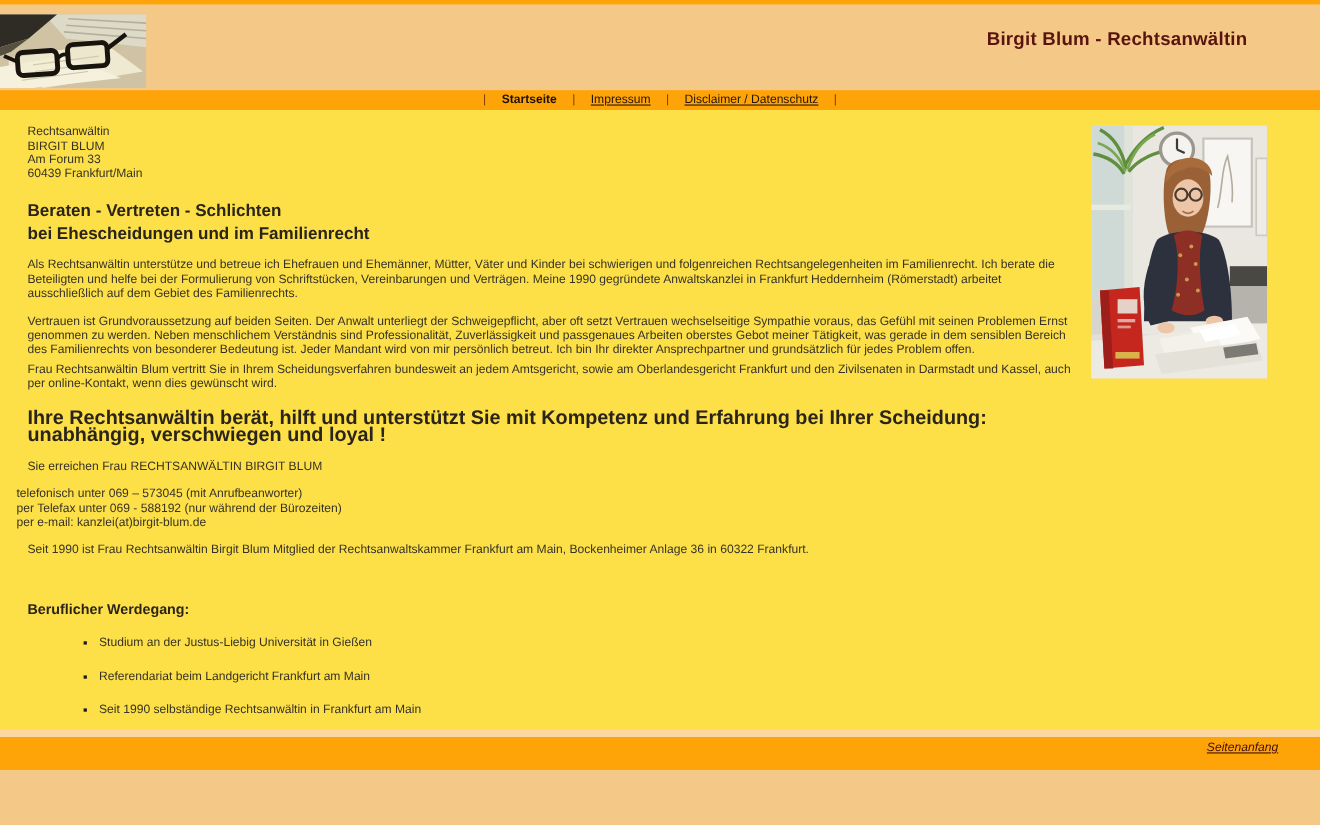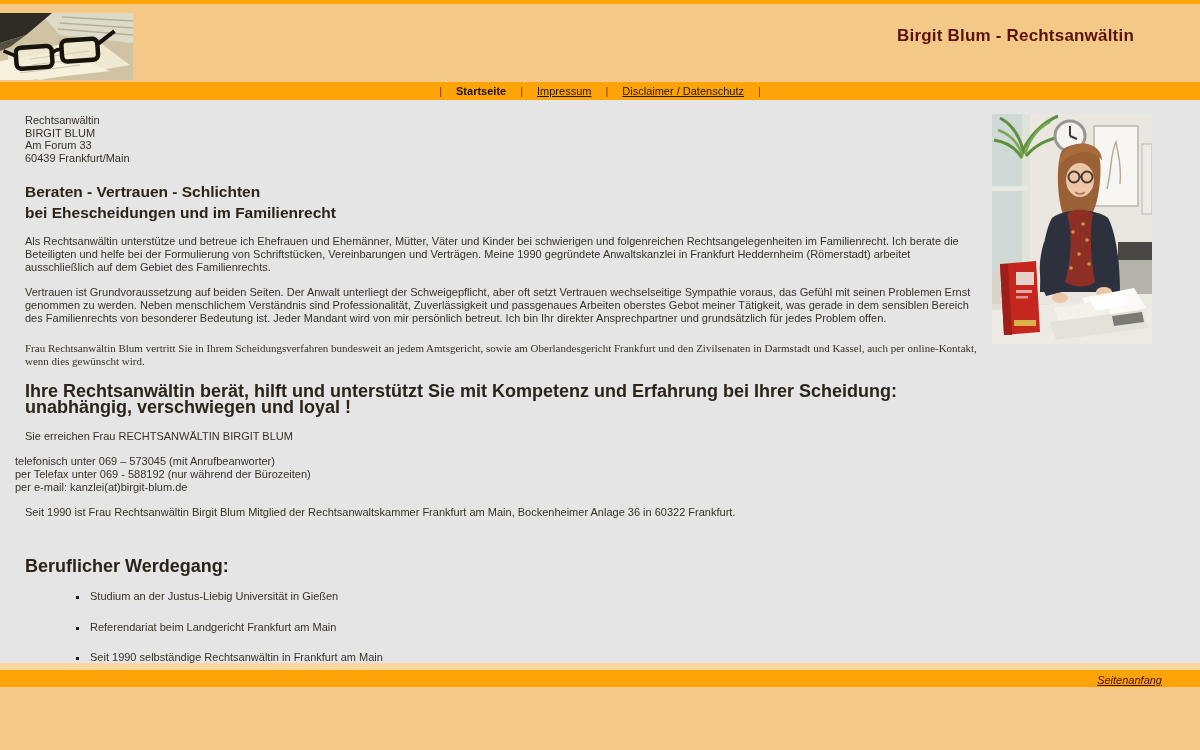--- a/index.html
+++ b/index.html
@@ -11,36 +11,36 @@
   }
   .top-strip{position:absolute;top:0;left:0;width:1200px;height:4px;background:#ffa408;}
   .header{position:absolute;top:4px;left:0;width:1200px;height:78px;}
   .glasses-photo{position:absolute;top:9px;left:0;width:133px;height:67px;display:block;}
   .site-title{position:absolute;top:22px;right:66px;margin:0;font-size:17px;font-weight:bold;color:#5a1410;letter-spacing:0.2px;}
   .nav{position:absolute;top:82px;left:0;width:1200px;height:18px;background:#ffa408;
        display:flex;align-items:center;justify-content:center;gap:14px;font-size:11px;}
   .nav a{color:#241708;text-decoration:underline;cursor:pointer;}
   .nav a.current{font-weight:bold;text-decoration:none;color:#1d1205;}
   .nav .sep{color:#7a3c0c;font-size:11px;}
-  .main{position:absolute;top:100px;left:0;width:1200px;height:563px;background:#e5e5e5;overflow:hidden;}
+  .main{position:absolute;top:100px;left:0;width:1200px;height:563px;background:#fde047;overflow:hidden;}
   .address{margin:14px 0 0 25px;font-size:11px;line-height:12.6px;}
   .h2{margin:17px 0 0 25px;font-size:15.5px;line-height:21px;font-weight:bold;color:#2a241a;}
   .para{margin:12px 25px 0 25px;max-width:952px;font-size:11px;line-height:12.9px;}
-  .para.p3{margin-top:17px;font-family:Liberation Serif, serif;}
+  .para.p3{margin-top:5px;}
   .emphasis{margin:15px 0 0 25px;max-width:952px;font-size:18px;line-height:16px;font-weight:bold;color:#2a241a;}
   .contact-intro{margin:15px 0 0 25px;font-size:11px;line-height:12.9px;}
   .contact-lines{margin:12px 0 0 15px;font-size:11px;line-height:13px;}
   .membership{margin:12px 25px 4px 25px;max-width:952px;font-size:11px;line-height:12.9px;}
-  .career-heading{margin:41px 0 0 25px;font-size:18px;line-height:14px;font-weight:bold;color:#2a241a;}
+  .career-heading{margin:41px 0 0 25px;font-size:13px;line-height:14px;font-weight:bold;color:#2a241a;}
   .career-list{margin:17px 0 0 88px;padding:0;list-style:square;font-size:11px;line-height:12.9px;}
   .career-list li{margin:0 0 17.5px 0;padding-left:2px;}
   .career-list li::marker{color:#1d1a14;font-size:9px;}
   .portrait-photo{position:absolute;top:114px;left:992px;width:160px;height:230px;display:block;}
   .pre-footer-strip{position:absolute;top:663px;left:0;width:1200px;height:7px;background:#fbd8a2;}
-  .footer-bar{position:absolute;top:670px;left:0;width:1200px;height:17px;background:#ffa408;text-align:right;}
+  .footer-bar{position:absolute;top:670px;left:0;width:1200px;height:30px;background:#ffa408;text-align:right;}
   .footer-bar a{display:inline-block;margin-right:38px;font-size:11px;line-height:13px;font-style:italic;
     text-decoration:underline;color:#40100a;cursor:pointer;}
 </style>
 </head>
 <body>
 
 <div class="top-strip"></div>
 
 <div class="header">
   <svg class="glasses-photo" viewBox="0 0 133 67" width="133" height="67" preserveAspectRatio="none" aria-hidden="true">
@@ -83,21 +83,21 @@
 
 <div class="main">
   <div class="address">
     <div>Rechtsanwältin</div>
     <div>BIRGIT BLUM</div>
     <div>Am Forum 33</div>
     <div>60439 Frankfurt/Main</div>
   </div>
 
   <div class="h2">
-    <div>Beraten - Vertrauen - Schlichten</div>
+    <div>Beraten - Vertreten - Schlichten</div>
     <div>bei Ehescheidungen und im Familienrecht</div>
   </div>
 
   <p class="para">Als Rechtsanwältin unterstütze und betreue ich Ehefrauen und Ehemänner, Mütter, Väter und Kinder bei schwierigen und folgenreichen Rechtsangelegenheiten im Familienrecht. Ich berate die Beteiligten und helfe bei der Formulierung von Schriftstücken, Vereinbarungen und Verträgen. Meine 1990 gegründete Anwaltskanzlei in Frankfurt Heddernheim (Römerstadt) arbeitet ausschließlich auf dem Gebiet des Familienrechts.</p>
   <p class="para">Vertrauen ist Grundvoraussetzung auf beiden Seiten. Der Anwalt unterliegt der Schweigepflicht, aber oft setzt Vertrauen wechselseitige Sympathie voraus, das Gefühl mit seinen Problemen Ernst genommen zu werden. Neben menschlichem Verständnis sind Professionalität, Zuverlässigkeit und passgenaues Arbeiten oberstes Gebot meiner Tätigkeit, was gerade in dem sensiblen Bereich des Familienrechts von besonderer Bedeutung ist. Jeder Mandant wird von mir persönlich betreut. Ich bin Ihr direkter Ansprechpartner und grundsätzlich für jedes Problem offen.</p>
   <p class="para p3">Frau Rechtsanwältin Blum vertritt Sie in Ihrem Scheidungsverfahren bundesweit an jedem Amtsgericht, sowie am Oberlandesgericht Frankfurt und den Zivilsenaten in Darmstadt und Kassel, auch per online-Kontakt, wenn dies gewünscht wird.</p>
 
   <div class="emphasis">Ihre Rechtsanwältin berät, hilft und unterstützt Sie mit Kompetenz und Erfahrung bei Ihrer Scheidung: unabhängig, verschwiegen und loyal !</div>
 
   <p class="contact-intro">Sie erreichen Frau RECHTSANWÄLTIN BIRGIT BLUM</p>

